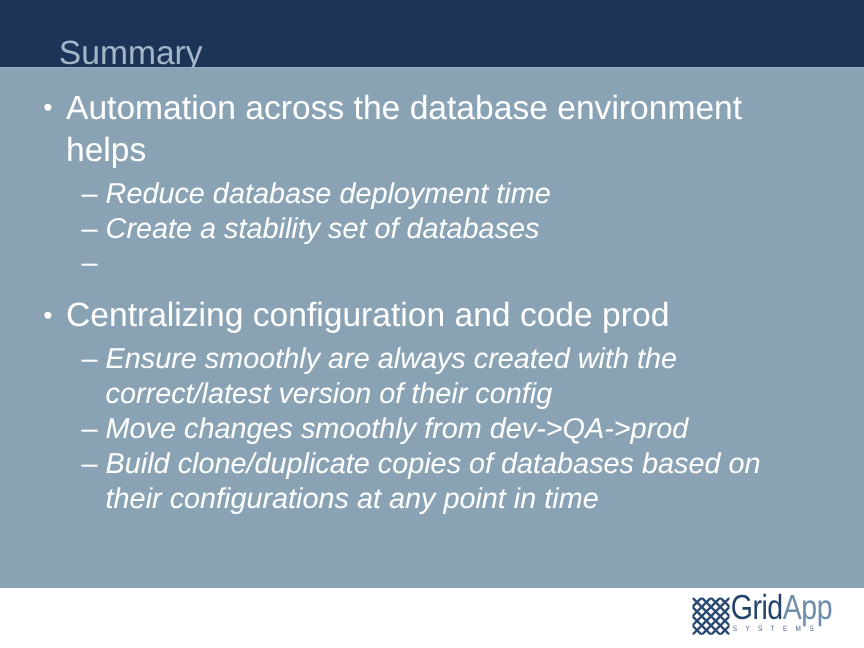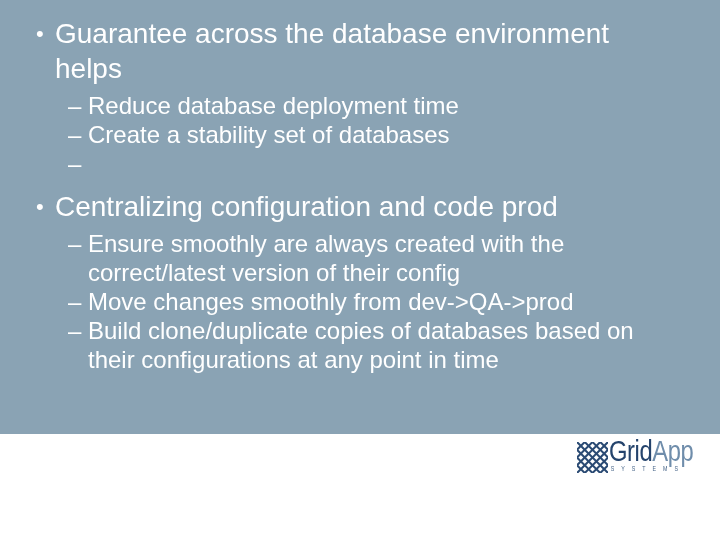--- a/index.html
+++ b/index.html
@@ -57,21 +57,21 @@
 
   .l2list { margin-top: 5px; }
   .l2list.second { margin-top: 5px; }
   .l2 {
     display: flex;
     padding-left: 68px;
     font-size: 24px;
     line-height: 29px;
   }
   .l2 .marker { flex: 0 0 20px; }
-  .l2 .txt { width: 590px; }
+  .l2 .txt { width: 590px; font-style: italic; }
 
   .l1.second { margin-top: 11px; }
 
   
   .footer {
     position: relative;
     width: 720px;
     height: 50px;
     background: #ffffff;
     padding-left: 24px;
@@ -104,26 +104,29 @@
     letter-spacing: 3.4px;
     color: #466488;
     white-space: nowrap;
   }
 </style>
 </head>
 <body>
 
 <div class="slide">
 
+  <div class="header">
+    <div class="slide-title">Summary</div>
+  </div>
 
   <div class="content">
 
     <div class="l1">
       <span class="marker">•</span>
-      <span class="txt">Guarantee across the database environment helps</span>
+      <span class="txt">Automation across the database environment helps</span>
     </div>
 
     <div class="l2list">
       <div class="l2">
         <span class="marker">–</span>
         <span class="txt">Reduce database deployment time</span>
       </div>
       <div class="l2">
         <span class="marker">–</span>
         <span class="txt">Create a stability set of databases</span>

